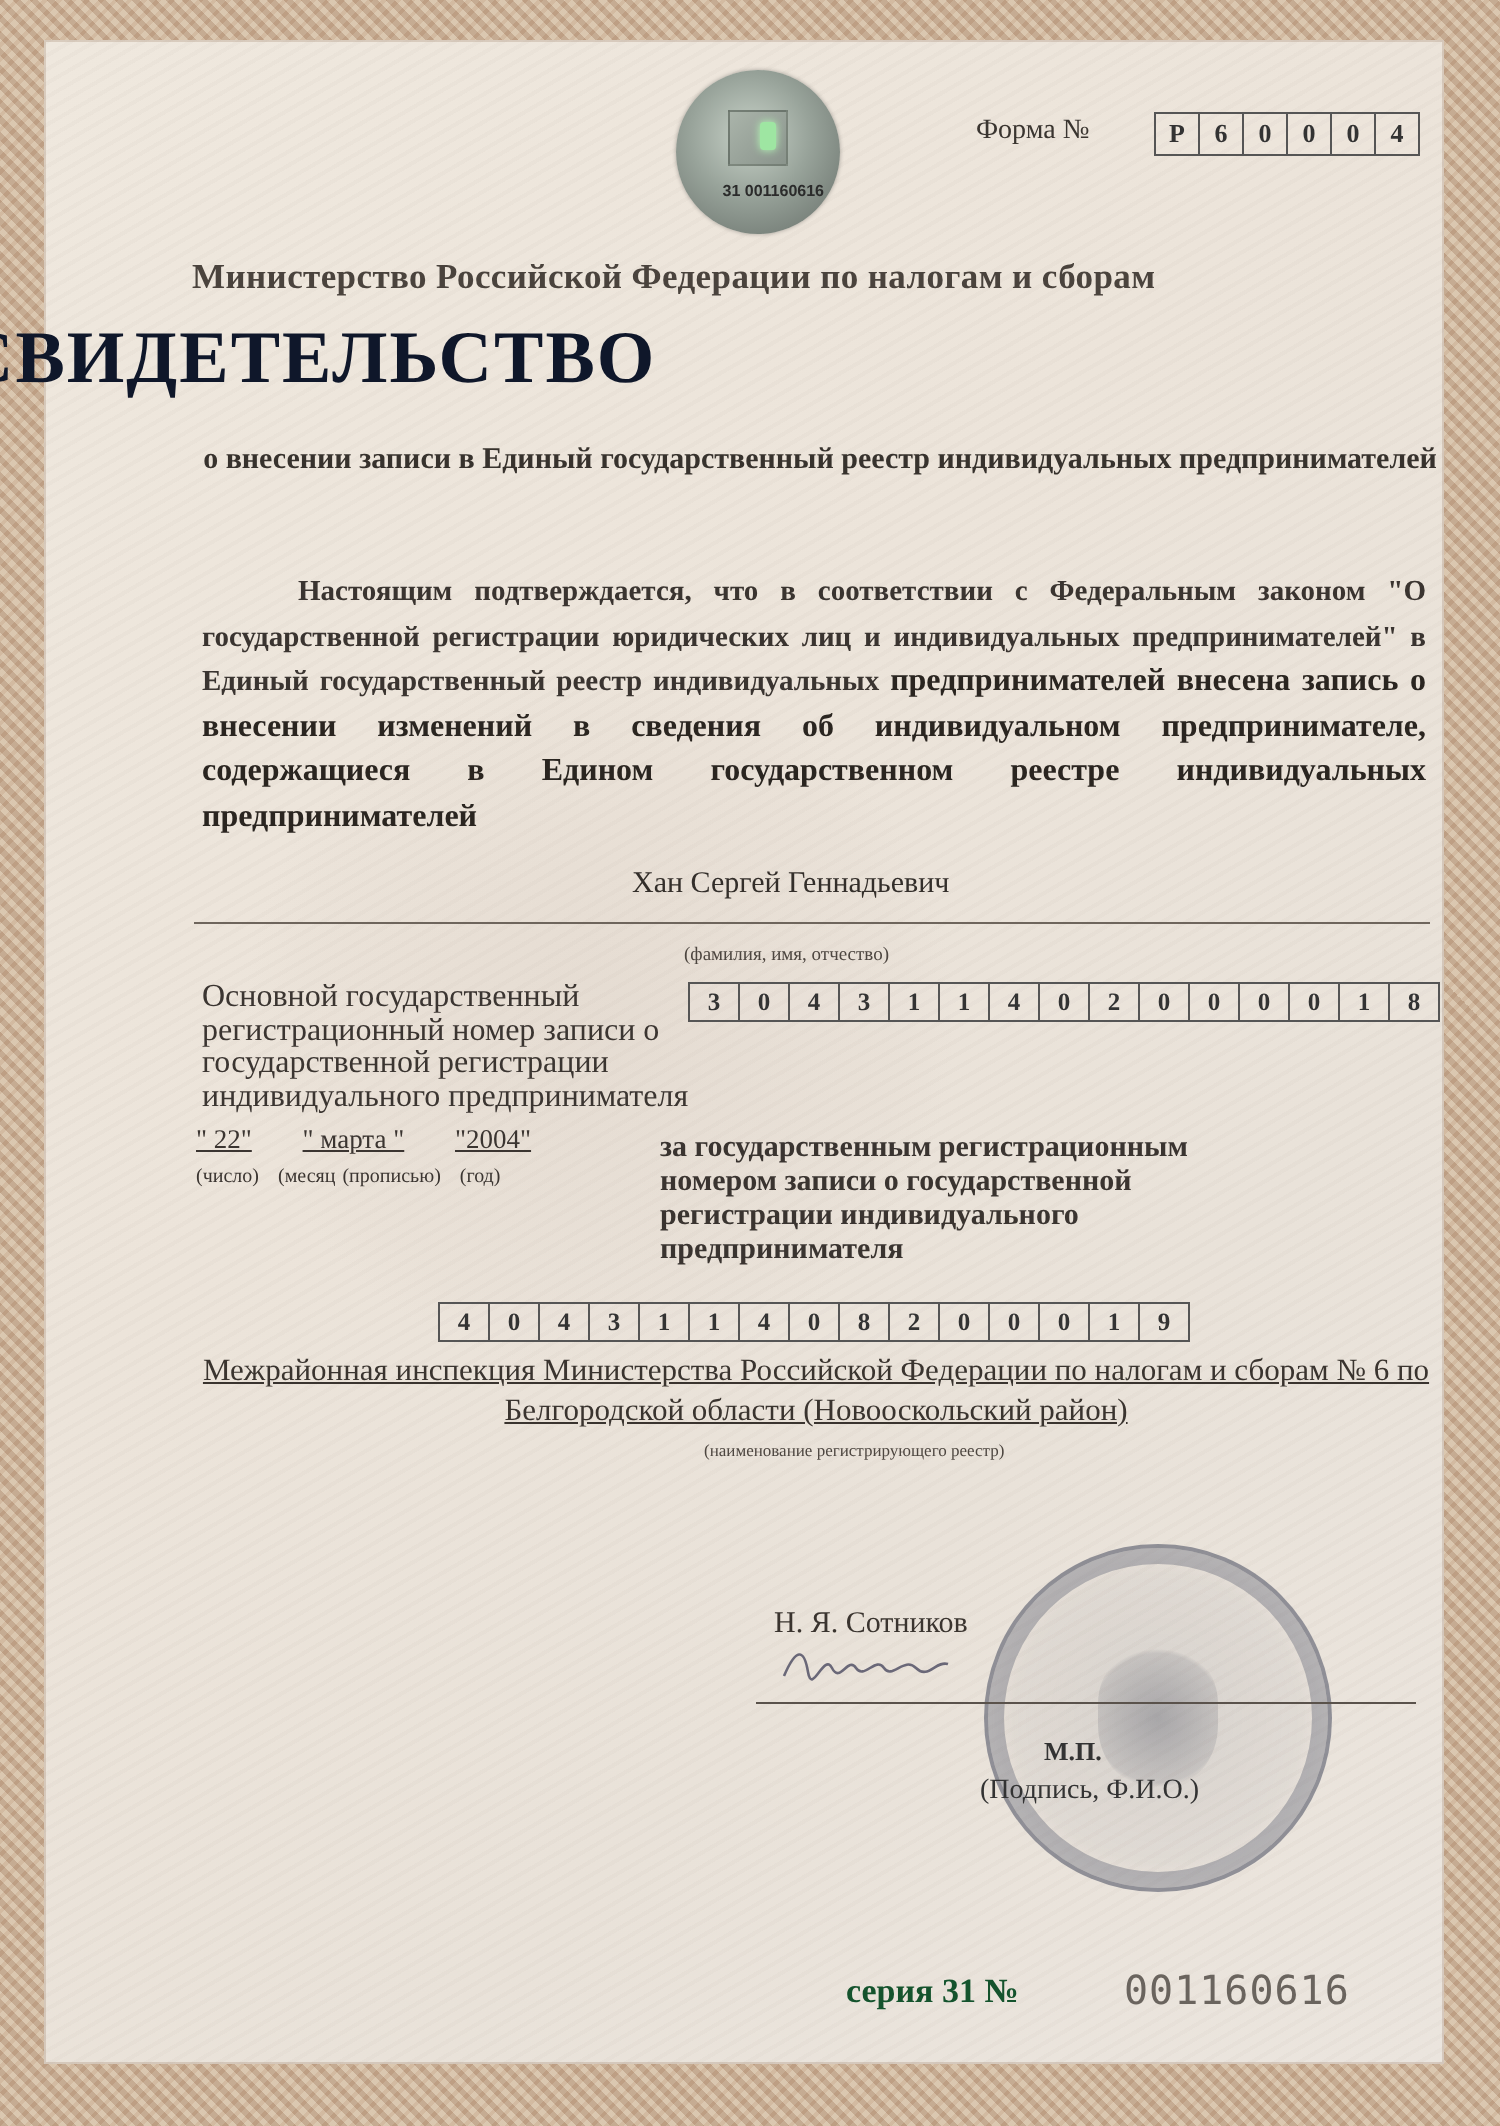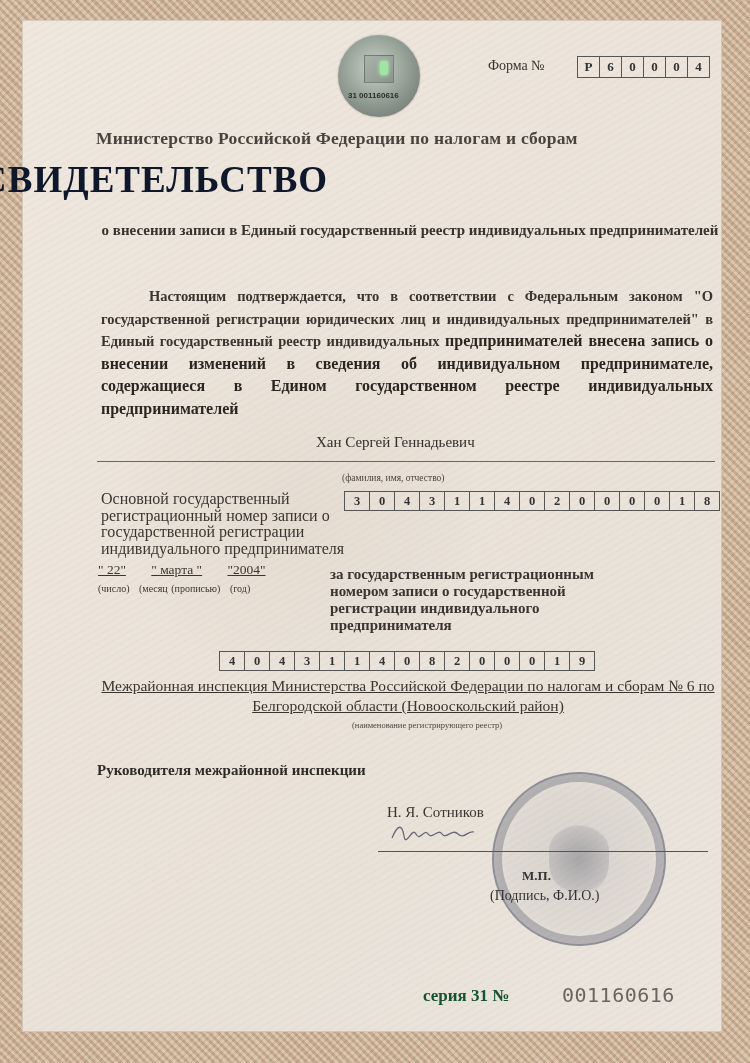--- a/index.html
+++ b/index.html
@@ -36,21 +36,21 @@
   .hologram .inner {
     position:absolute; left:26px; top:20px; width:28px; height:26px;
     border:1px solid rgba(60,70,60,0.4);
     background: linear-gradient(135deg,#aab4aa,#8a948c);
   }
   .hologram .green {
     position:absolute; left:42px; top:26px; width:8px; height:14px;
     background:#9ee6a2; border-radius:2px; box-shadow:0 0 4px #b6ffb8;
   }
   .hologram .serial {
-    position:absolute; left:10px; top:56px; width:64px; text-align:left;
+    position:absolute; left:10px; top:56px; width:64px; text-align:right;
     font-family:"Liberation Sans",sans-serif; font-size:8px; font-weight:bold; color:#2b2b2b;
   }
   .form-label {
     position:absolute; left:488px; top:58px; font-size:14px; color:#3a3530;
   }
   .boxrow { position:absolute; display:flex; }
   .boxrow .cell {
     border:1px solid #555; border-left:none; text-align:center; font-weight:bold; color:#333;
     background:rgba(255,255,255,0.05);
   }
@@ -208,21 +208,20 @@
   <div class="cell">0</div>
   <div class="cell">0</div>
   <div class="cell">1</div>
   <div class="cell">9</div>
 </div>
 
 <div class="authority">Межрайонная инспекция Министерства Российской Федерации по налогам и сборам № 6 по Белгородской области (Новооскольский район)</div>
 <div class="caption authority-caption">(наименование регистрирующего реестр)</div>
 
 <div class="official-block">
-  <div>Руководителя межрайонной инспекции</div>
 </div>
 
 <div class="stamp">
   <div class="eagle"></div>
 </div>
 
 <div class="signer">Н. Я. Сотников</div>
 <svg class="signature" viewBox="0 0 90 24">
   <path d="M4 18 C10 4, 14 4, 16 16 S24 6, 28 14 S36 8, 40 14 S50 8, 54 14 S64 8, 70 14 S80 10, 86 12" fill="none" stroke="#6a6878" stroke-width="1.3"></path>
 </svg>

